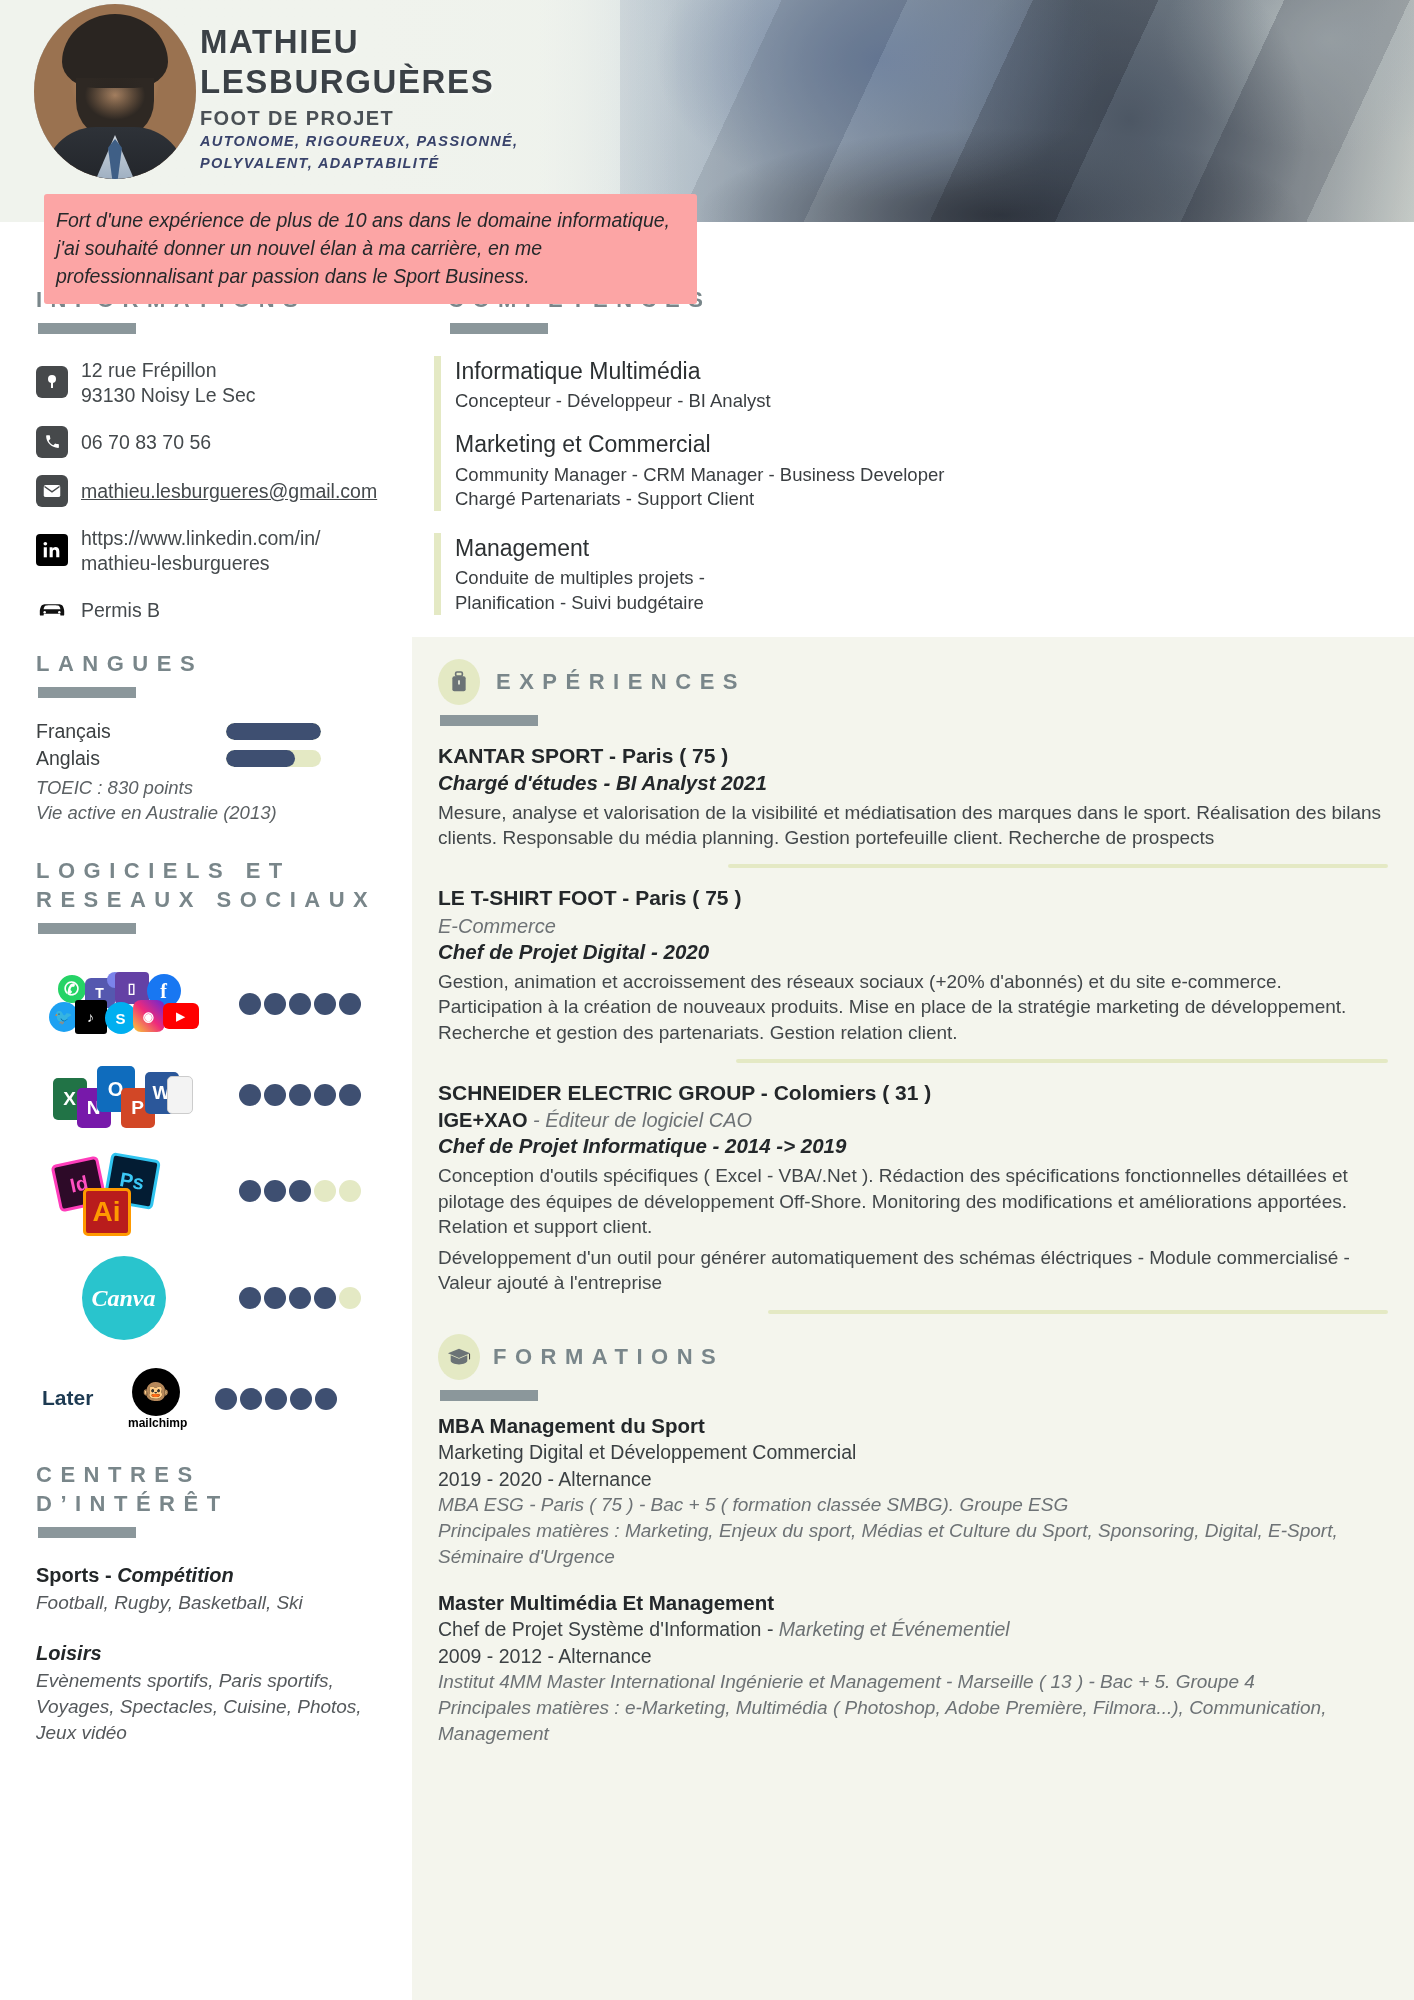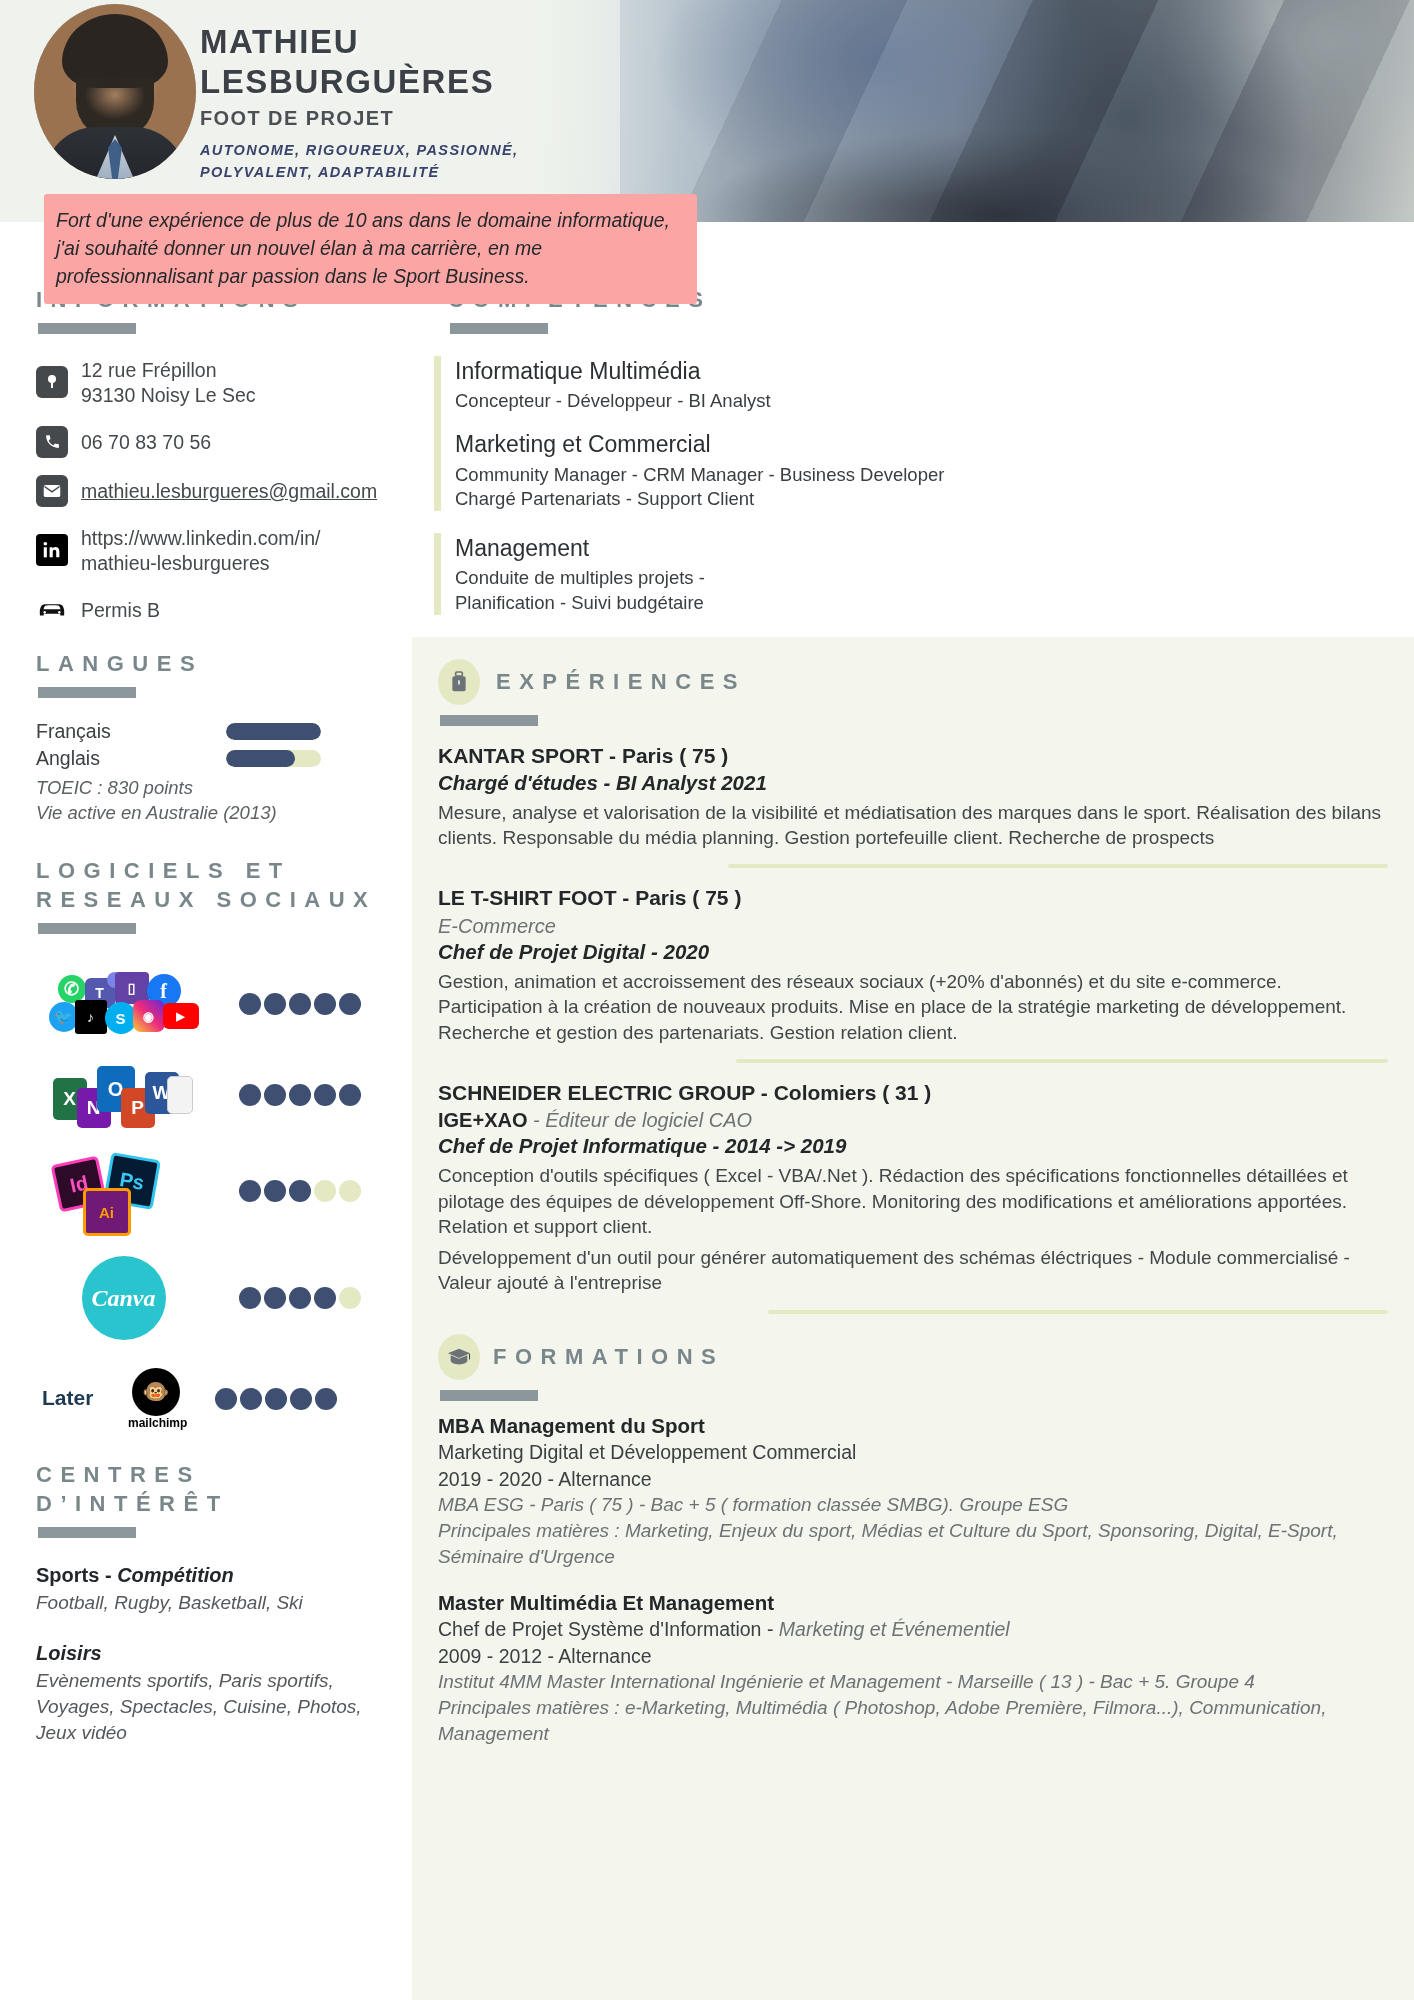--- a/index.html
+++ b/index.html
@@ -97,21 +97,20 @@
     text-shadow: 2px 2px 2px rgba(255,255,255,.45);
   }
   .job-title {
     font-size: 20px;
     font-weight: 700;
     letter-spacing: 1.4px;
     color: #4a5055;
     margin-top: 4px;
   }
   .traits {
-    margin-top: 9px;
     font-size: 14.5px;
     font-style: italic;
     font-weight: 700;
     letter-spacing: 1.35px;
     color: #39436b;
     line-height: 1.55;
   }
 
   
   .profile-banner {
@@ -417,21 +416,21 @@
               <span class="dot"></span>
               <span class="dot"></span>
           </div>
         </div>
 
         <div class="soft-row">
           <div class="soft-logo">
             <div class="cluster" style="height:74px;width:150px">
               <span class="tile" style="left:6px;top:6px;width:48px;height:48px;background:#2d0a28;border:3px solid #ff3dbb;transform:rotate(-12deg);color:#ff4fc0;font-size:20px">Id</span>
               <span class="tile" style="left:58px;top:2px;width:50px;height:50px;background:#031c33;border:3px solid #31c5f0;transform:rotate(10deg);color:#3bc8f5;font-size:20px">Ps</span>
-              <span class="tile" style="left:34px;top:34px;width:48px;height:48px;background:#701a75;border:3px solid #ff9a00;color:#ff9a00;font-size:15px">Ai</span>
+              <span class="tile" style="left:34px;top:34px;width:48px;height:48px;background:#b91c1c;border:3px solid #ff9a00;color:#ff9a00;font-size:28px">Ai</span>
             </div>
           </div>
           <div class="dots">
             <span class="dot"></span>
               <span class="dot"></span>
               <span class="dot"></span>
               <span class="dot off"></span>
               <span class="dot off"></span>
           </div>
         </div>

